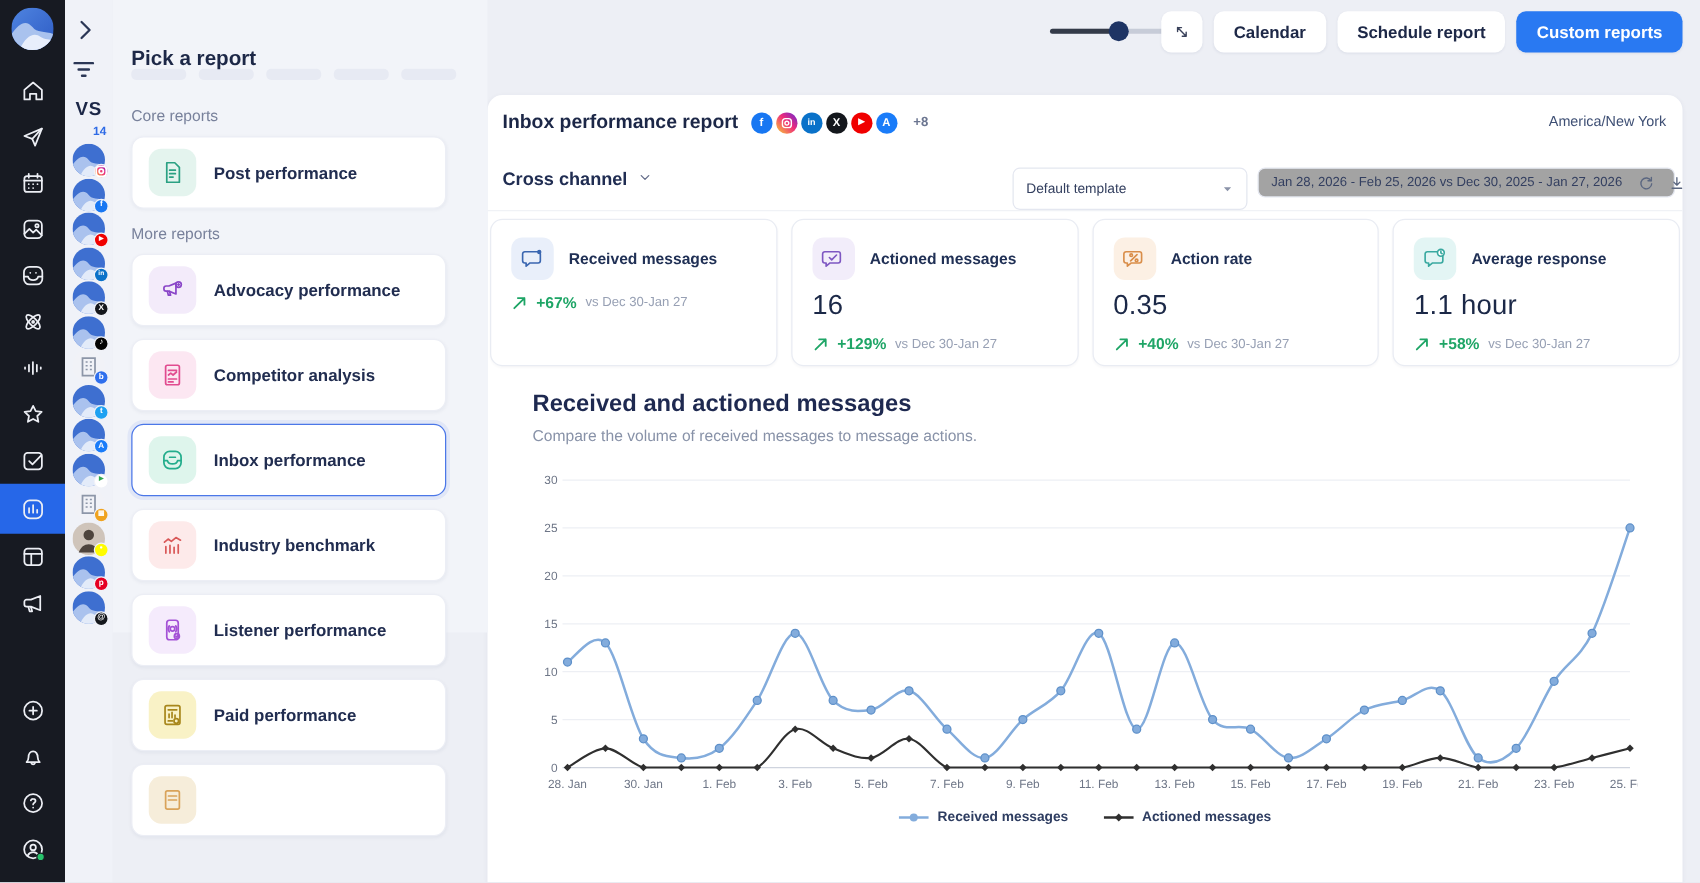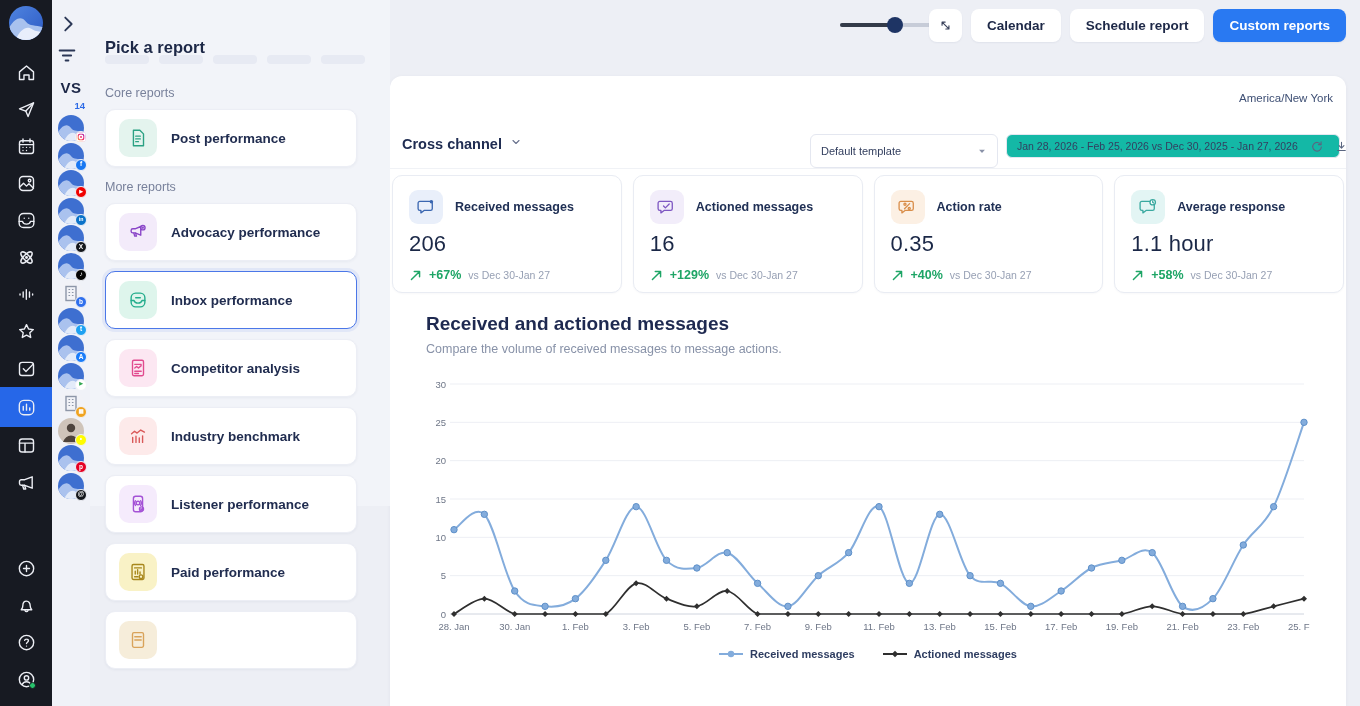--- a/index.html
+++ b/index.html
@@ -65,21 +65,21 @@
          font-size:9px; font-weight:700; color:#fff; line-height:1;}
   .more-nets{ font-size:10.5px; font-weight:700; color:#6b7590; margin-left:3px;}
   .tz{ position:absolute; right:13px; top:16px; font-size:11.5px; color:#3e4f74;}
   .channel{ position:absolute; left:12px; top:60px; display:flex; gap:8px;
             font-size:14.5px; font-weight:700; color:#202d52; cursor:pointer;}
   .template-box{ position:absolute; left:420px; top:58px; width:188px; height:24px; border:1px solid #e4e7f0;
                  border-radius:6px; display:flex; align-items:center; justify-content:space-between;
                  padding:16px 10px; font-size:11px; color:#323e5e; cursor:pointer; background:#fff;}
   .date-box{ position:absolute; left:616px; top:58px; width:334px; height:24px; border:1px solid #e4e7f0;
              border-radius:6px; display:flex; align-items:center; padding:0 10px; gap:12px;
-             font-size:10.5px; color:#333f60; background:#14b8a6; cursor:pointer;}
+             font-size:10.5px; color:#333f60; background:#a3a3a3; cursor:pointer;}
   .date-text{ white-space:nowrap;}
   .mini-ic{ width:13px; height:13px; color:#5a6680; cursor:pointer; flex:0 0 auto;}
   .panel-divider{ position:absolute; left:0; right:0; top:92px; height:1px; background:#f0f2f6;}
   
   .mcards{ position:absolute; left:2px; right:2px; top:99px; display:flex; gap:11px;}
   .mcard{ flex:1; height:118px; background:#fff; border:1px solid #e9ecf3; border-radius:10px;
           box-shadow:0 1px 2px rgba(20,30,60,.03); padding:14px 16px;}
   .mcard-top{ display:flex; align-items:center; gap:12px;}
   .micon{ width:34px; height:34px; border-radius:9px; display:flex; align-items:center; justify-content:center;}
   .micon svg{ width:21px; height:21px;}
@@ -400,38 +400,38 @@
           <span class="rcard-icon" style="background: rgb(243, 235, 250); color: rgb(138, 70, 200);">
             <svg viewBox="0 0 24 24" fill="none" stroke="currentColor" stroke-width="1.5" stroke-linecap="round" stroke-linejoin="round">
               <path d="M15 6v9.5L8.8 13H6.4a1.9 1.9 0 0 1-1.9-1.9v-.7A1.9 1.9 0 0 1 6.4 8.5h2.4L15 6z"></path>
               <path d="M7.5 13.2l.9 3.3h1.9l-.9-3.3"></path>
               <circle cx="17.3" cy="7.3" r="2.4"></circle>
               <path d="M16.7 7.3h1.2M17.3 6.7v1.2"></path>
             </svg>
           </span>
           <span class="rcard-label">Advocacy performance</span>
         </div>
+        <div class="rcard">
+          <span class="rcard-icon" style="background: rgb(252, 231, 242); color: rgb(225, 75, 143);">
+            <svg viewBox="0 0 24 24" fill="none" stroke="currentColor" stroke-width="1.5" stroke-linecap="round" stroke-linejoin="round">
+              <rect x="6" y="3.5" width="12" height="17" rx="1.6"></rect>
+              <path d="M8.5 8h7M8.5 12l2-1.7 2 1.7 3-2.6M8.5 15.5h7M8.5 18h4"></path>
+            </svg>
+          </span>
+          <span class="rcard-label">Competitor analysis</span>
+        </div>
         <div class="rcard selected">
           <span class="rcard-icon" style="background: rgb(222, 245, 236); color: rgb(35, 173, 140);">
             <svg viewBox="0 0 24 24" fill="none" stroke="currentColor" stroke-width="1.5" stroke-linecap="round" stroke-linejoin="round">
               <rect x="4.5" y="4.5" width="15" height="15" rx="5"></rect>
               <path d="M4.5 12.6h3.1c.5 1.8 2 2.8 4.4 2.8s3.9-1 4.4-2.8h3.1"></path>
               <path d="M9.5 9.6h5"></path>
             </svg>
           </span>
           <span class="rcard-label">Inbox performance</span>
-        </div>
-        <div class="rcard">
-          <span class="rcard-icon" style="background: rgb(252, 231, 242); color: rgb(225, 75, 143);">
-            <svg viewBox="0 0 24 24" fill="none" stroke="currentColor" stroke-width="1.5" stroke-linecap="round" stroke-linejoin="round">
-              <rect x="6" y="3.5" width="12" height="17" rx="1.6"></rect>
-              <path d="M8.5 8h7M8.5 12l2-1.7 2 1.7 3-2.6M8.5 15.5h7M8.5 18h4"></path>
-            </svg>
-          </span>
-          <span class="rcard-label">Competitor analysis</span>
         </div>
         <div class="rcard">
           <span class="rcard-icon" style="background: rgb(253, 234, 234); color: rgb(217, 88, 88);">
             <svg viewBox="0 0 24 24" fill="none" stroke="currentColor" stroke-width="1.5" stroke-linecap="round" stroke-linejoin="round">
               <path d="M5 9.5l3.2-2.7 2.8 2 4-3.3 4 2.3"></path>
               <path d="M6.2 13.5V19M9.8 12.3V19M13.4 14V19M17 11.8V19"></path>
             </svg>
           </span>
           <span class="rcard-label">Industry benchmark</span>
         </div>
@@ -489,20 +489,37 @@
       <svg width="15" height="15" viewBox="0 0 24 24" fill="none" stroke="currentColor" stroke-width="1.8" stroke-linecap="round" stroke-linejoin="round">
           <path d="M6.5 6.5l11 11M6.5 6.5v5M6.5 6.5h5M17.5 17.5v-5M17.5 17.5h-5"></path>
         </svg>
     </button>
     <button class="hbtn">Calendar</button>
     <button class="hbtn">Schedule report</button>
     <button class="hbtn primary">Custom reports</button>
   </div>
 
   <main class="panel">
+    <div class="r-title-row">
+      <span class="r-title">Inbox performance report</span>
+      <span class="chips" id="netChips">
+          <span class="chip" style="background: rgb(24, 119, 242);">f</span>
+          <span class="chip" style="background: linear-gradient(45deg, rgb(249, 206, 52), rgb(238, 42, 123) 55%, rgb(98, 40, 215));">
+            <svg width="9" height="9" viewBox="0 0 10 10" fill="none" stroke="#fff" stroke-width="1.3">
+              <rect x="1" y="1" width="8" height="8" rx="2.6"></rect>
+              <circle cx="5" cy="5" r="1.7"></circle>
+            </svg>
+          </span>
+          <span class="chip" style="background: rgb(10, 114, 201); font-size: 7.2px;">in</span>
+          <span class="chip" style="background: rgb(20, 23, 28);">X</span>
+          <span class="chip" style="background: rgb(240, 0, 0); font-size: 6.75px;">▶</span>
+          <span class="chip" style="background: rgb(26, 124, 249);">A</span>
+        </span>
+      <span class="more-nets">+8</span>
+    </div>
     <div class="tz">America/New York</div>
 
     <div class="channel">
       <span>Cross channel</span>
       <svg width="12" height="12" viewBox="0 0 24 24" fill="none" stroke="#67708c" stroke-width="2.2" stroke-linecap="round" stroke-linejoin="round">
           <path d="M6 9l6 6 6-6"></path>
         </svg>
     </div>
     <div class="template-box">
       <span>Default template</span>
@@ -530,21 +547,20 @@
         <div class="mcard">
           <div class="mcard-top">
             <span class="micon" style="background:#e9effa;color:#3a66b0">
               <svg viewBox="0 0 24 24" fill="none" stroke="currentColor" stroke-width="1.5" stroke-linecap="round" stroke-linejoin="round">
                 <path d="M4.4 5h12.2a2 2 0 0 1 2 2v6.3a2 2 0 0 1-2 2H9.2l-3.6 2.9v-2.9h-1.2a2 2 0 0 1-2-2V7a2 2 0 0 1 2-2z"></path>
                 <circle cx="17.6" cy="5.3" r="2" fill="currentColor" stroke="none"></circle>
               </svg>
             </span>
             <span class="mlabel">Received messages</span>
           </div>
-          <div class="mvalue">206</div>
           <div class="mchange">
             <svg viewBox="0 0 16 16" fill="none" stroke="#1ea566" stroke-width="1.8" stroke-linecap="round" stroke-linejoin="round">
               <path d="M3 13L13 3M6.5 3H13v6.5"></path>
             </svg>
             <span class="chg-val" style="color:#1ea566">+67%</span>
             <span class="chg-vs">vs Dec 30-Jan 27</span>
           </div>
         </div>
         <div class="mcard">
           <div class="mcard-top">

